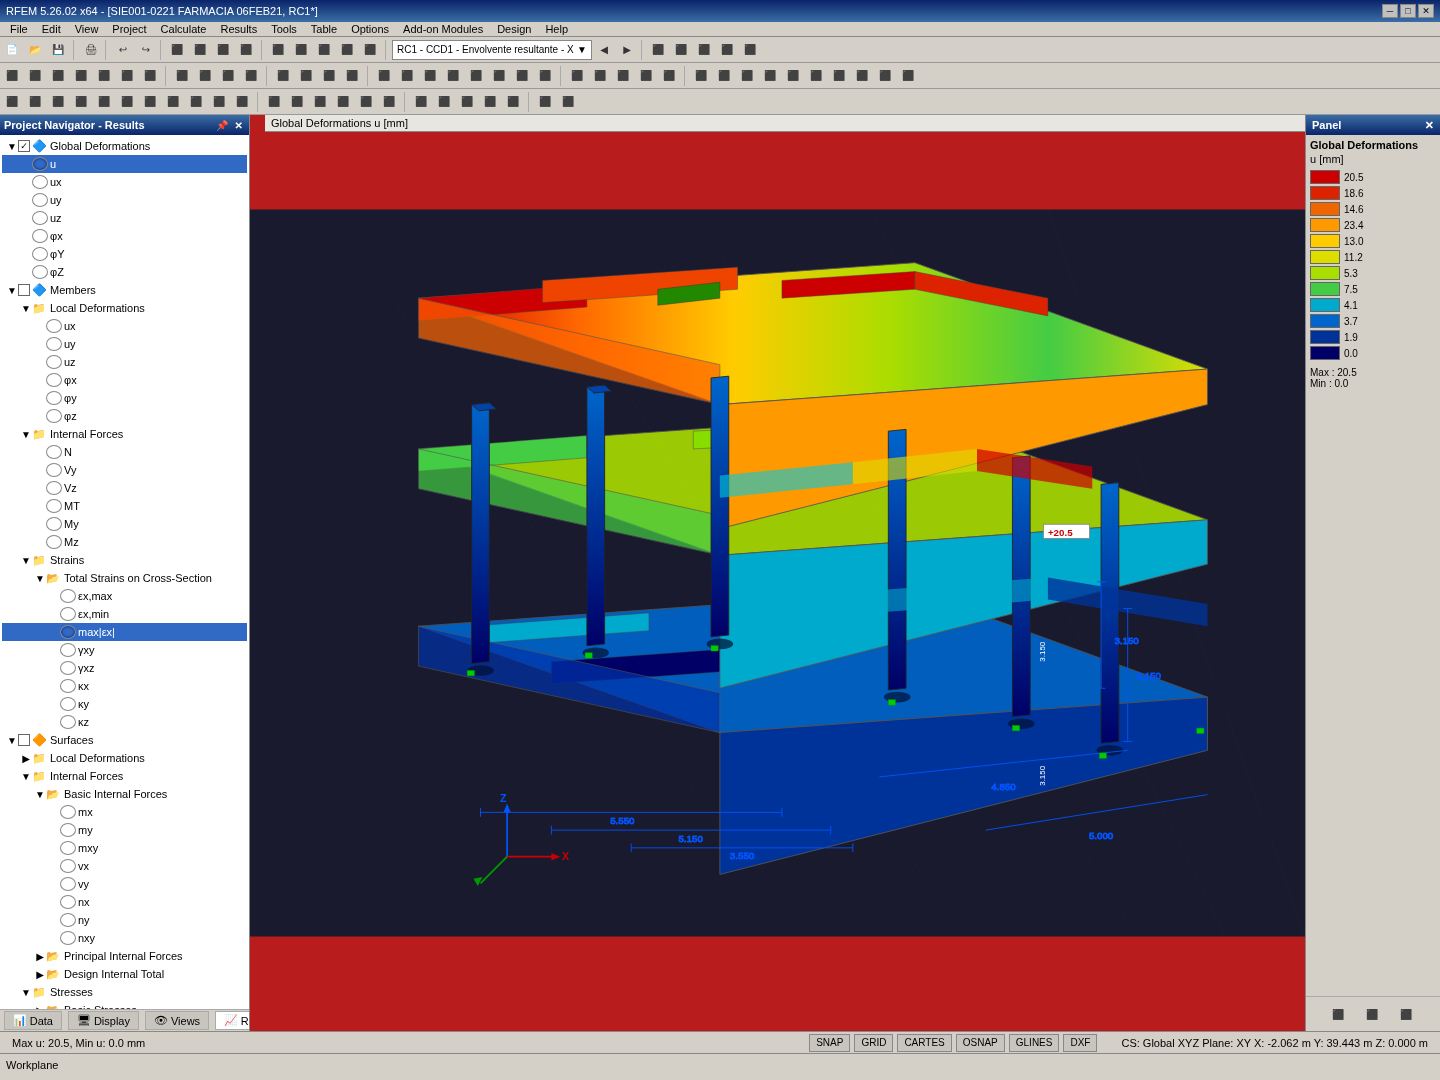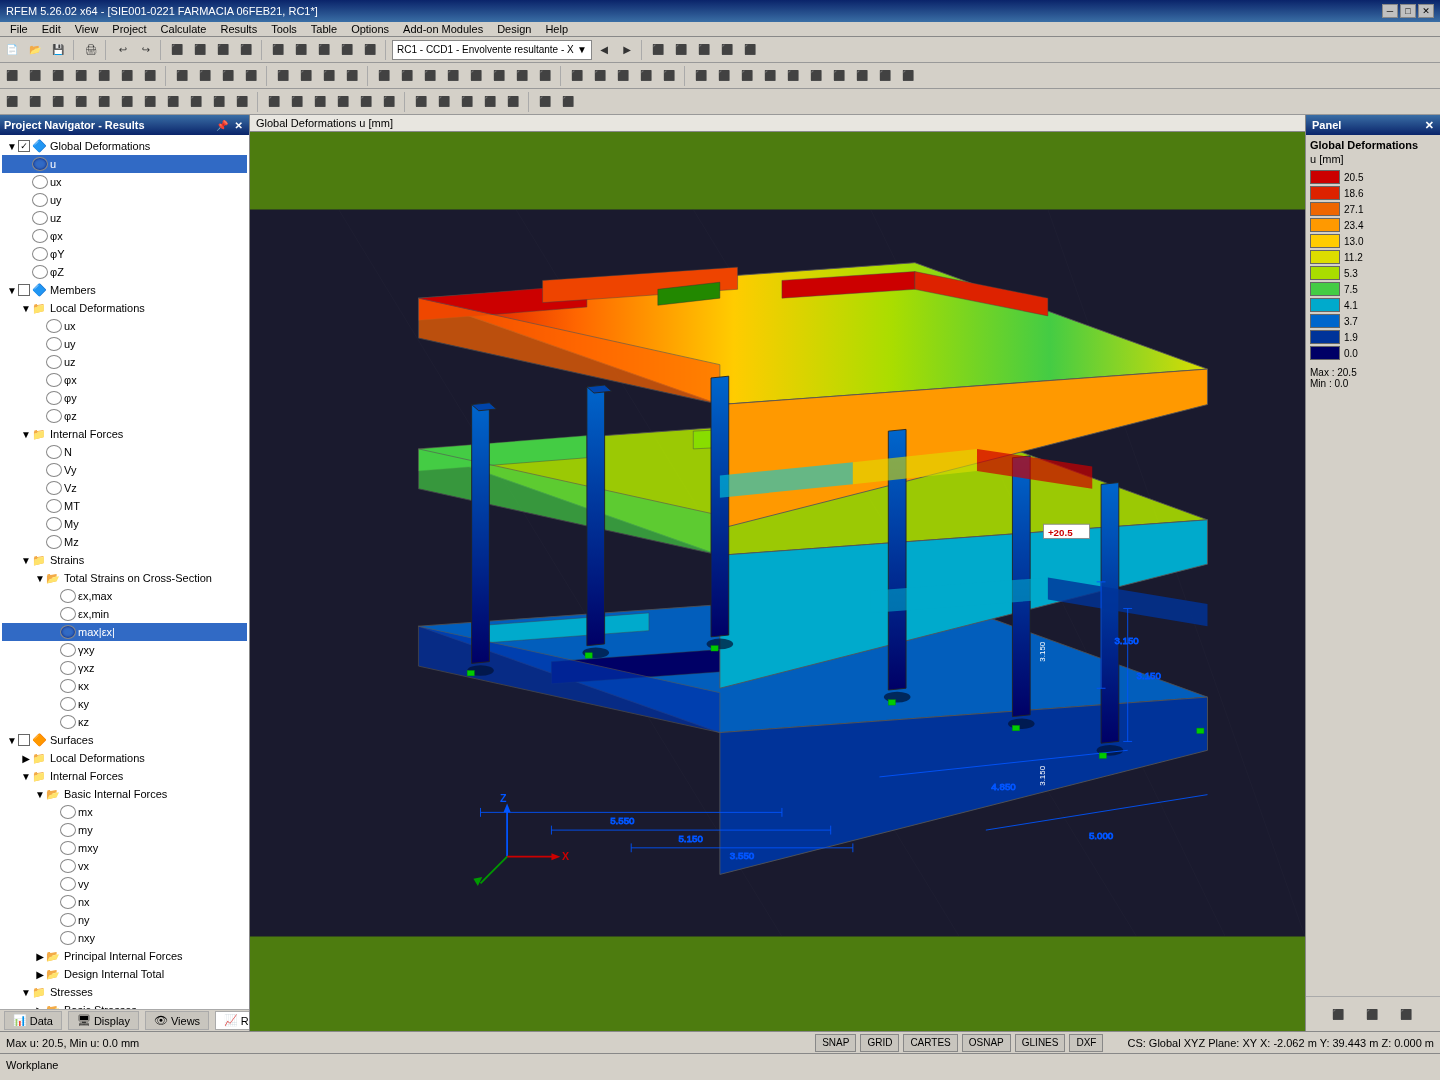--- a/index.html
+++ b/index.html
@@ -109,23 +109,24 @@
       white-space: nowrap;
       padding-right: 4px;
     }
     .tree-item.selected { background: #316ac5; color: white; }
     .tree-toggle { display: inline-block; width: 12px; font-size: 10px; cursor: pointer; text-align: center; }
     .tree-label { font-size: 11px; }
 
     
     #view-area {
       flex: 1;
-      background: #4d7c0f;
+      background: #b91c1c;
       position: relative;
       overflow: hidden;
+      padding-left: 15px;
     }
     #view-header {
       background: #e8e6e0;
       border-bottom: 1px solid #888;
       padding: 2px 6px;
       font-size: 11px;
     }
 
     
     #right-panel {
@@ -168,21 +169,21 @@
     #panel-minmax { font-size: 10px; margin-top: 6px; }
     #panel-footer { padding: 4px; border-top: 1px solid #aaa; display: flex; justify-content: center; gap: 4px; }
 
     
     #statusbar {
       height: 22px;
       background: #d4d0c8;
       border-top: 1px solid #888;
       display: flex;
       align-items: center;
-      padding: 0 6px;
+      padding: 0 12px;
       font-size: 11px;
       gap: 4px;
     }
     .status-btn {
       height: 18px; padding: 0 6px;
       background: #c8c5be; border: 1px solid #888;
       font-size: 10px; cursor: pointer;
       display: flex; align-items: center;
     }
 
@@ -875,21 +876,21 @@
       <div class="scale-row">
             <div class="scale-color" style="background: rgb(204, 0, 0);"></div>
             <span class="scale-value">20.5</span>
           </div>
           <div class="scale-row">
             <div class="scale-color" style="background: rgb(221, 34, 0);"></div>
             <span class="scale-value">18.6</span>
           </div>
           <div class="scale-row">
             <div class="scale-color" style="background: rgb(238, 102, 0);"></div>
-            <span class="scale-value">27.1</span>
+            <span class="scale-value">14.6</span>
           </div>
           <div class="scale-row">
             <div class="scale-color" style="background: rgb(255, 153, 0);"></div>
             <span class="scale-value">23.4</span>
           </div>
           <div class="scale-row">
             <div class="scale-color" style="background: rgb(255, 204, 0);"></div>
             <span class="scale-value">13.0</span>
           </div>
           <div class="scale-row">

